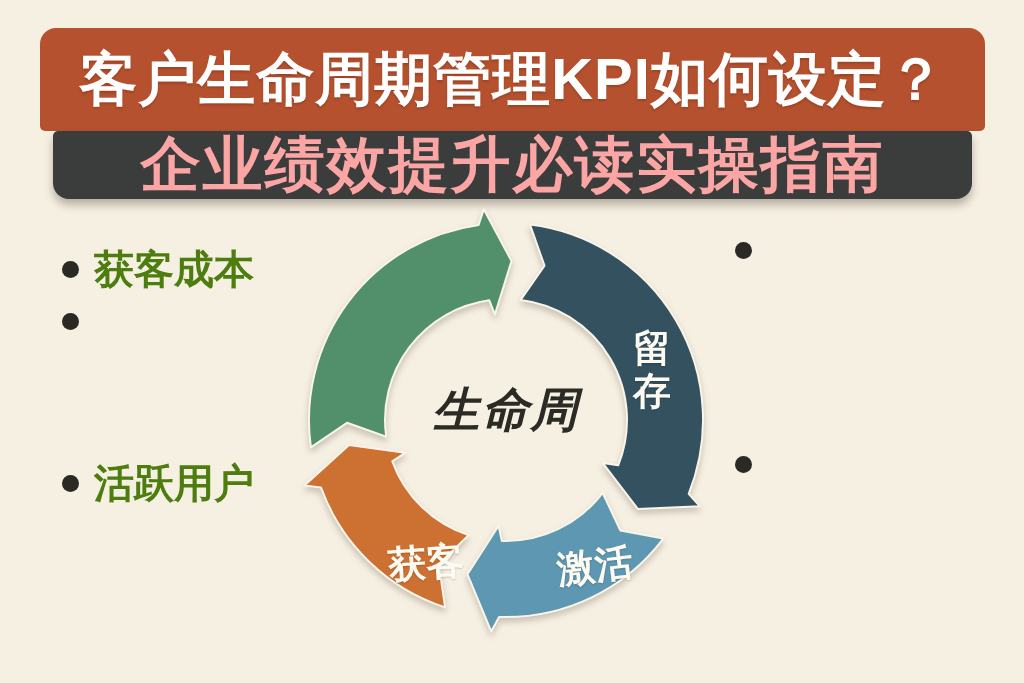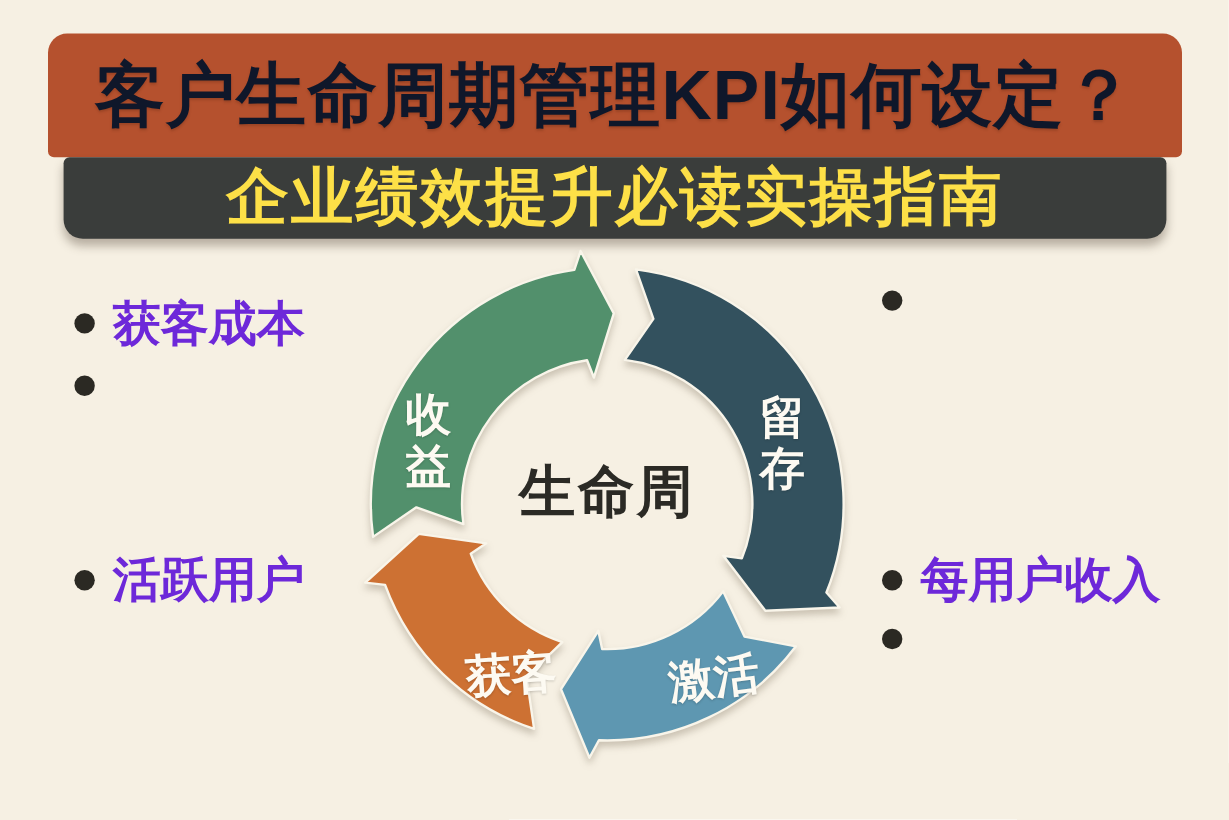--- a/index.html
+++ b/index.html
@@ -9,52 +9,52 @@
     font-family:"Liberation Sans","DejaVu Sans",sans-serif;
     color:#23211c;
   }
   
   .banner{position:absolute; display:flex; align-items:center; justify-content:center;}
   .title-banner{
     left:40px; top:28px; width:945px; height:103px;
     background:#b5512e; border-radius:16px 16px 5px 5px;
   }
   .title-banner .txt{
-    color:#0f172a; font-size:58px; font-weight:800; letter-spacing:1px;
+    color:#ffffff; font-size:58px; font-weight:800; letter-spacing:1px;
     text-shadow:0 2px 2px rgba(80,30,10,.25); white-space:nowrap;
   }
   .subtitle-banner{
     left:53px; top:131px; width:919px; height:68px;
     background:#3a3d3b; border-radius:5px 5px 16px 16px;
     box-shadow:0 6px 8px rgba(70,55,40,.35);
   }
   .subtitle-banner .txt{
-    color:#fde047; font-size:52px; font-weight:800; letter-spacing:2px; white-space:nowrap;
+    color:#fca5a5; font-size:60px; font-weight:800; letter-spacing:2px; white-space:nowrap;
   }
   
   .diagram{position:absolute; left:296px; top:210px; width:420px; height:420px;}
   .diagram svg{position:absolute; left:0; top:0; overflow:visible;}
   .diagram svg path{
     stroke:#f9f5ea; stroke-width:2; stroke-linejoin:round;
     filter:drop-shadow(0 4px 3px rgba(90,75,55,.28));
   }
   .seg-label{
     position:absolute; transform:translate(-50%,-50%);
     color:#fdfaf2; font-weight:800; font-size:38px; line-height:1.12;
     text-align:center; text-shadow:0 1px 2px rgba(0,0,0,.18);
   }
   .seg-label.vertical{width:42px; word-break:break-all;}
   .center-text{
     position:absolute; left:210px; top:200px; transform:translate(-50%,-50%);
     text-align:center; font-size:47px; font-weight:800; line-height:1.32;
-    color:#2b2a25; letter-spacing:2px; white-space:nowrap;
+    color:#2b2a25; letter-spacing:2px; white-space:nowrap;font-style:italic;
   }
   
   .kpi-list{position:absolute; display:flex; flex-direction:column; margin:0; padding:0; list-style:none;}
-  .kpi-item{display:flex; align-items:center; gap:15px; font-size:40px; font-weight:800; white-space:nowrap; color:#6d28d9;}
+  .kpi-item{display:flex; align-items:center; gap:15px; font-size:40px; font-weight:800; white-space:nowrap; color:#4d7c0f;}
   .bullet{width:17px; height:17px; border-radius:50%; background:#2b2923; flex:0 0 auto;}
   .list-left-top{left:62px; top:242px; row-gap:16px;}
   .list-left-bottom{left:62px; top:456px; row-gap:34px;justify-content:space-between;}
   .list-right-top{left:735px; top:242px; row-gap:16px;}
   .list-right-bottom{left:735px; top:456px; row-gap:13px;}
 </style>
 </head>
 <body>
 
 <div class="poster">
@@ -68,21 +68,20 @@
   </div>
 
   <div class="diagram">
     <svg id="ring" width="420" height="420" viewBox="0 0 420 420">
       <path id="seg-0" d="M14.9 237.4 A197 197 0 0 1 182.6 14.9 L187.8 -0.8 L215.5 51.1 L198.9 104.6 L193.2 90.2 A121 121 0 0 0 90.2 226.8 L51.0 212.8 Z" fill="#52906c"></path>
       <path id="seg-1" d="M234.0 14.5 A197 197 0 0 1 392.7 283.8 L403.7 296.2 L341.8 298.9 L306.8 253.1 L322.2 255.3 A121 121 0 0 0 224.7 89.9 L248.5 55.7 Z" fill="#33515e"></path>
       <path id="seg-2" d="M367.3 328.6 A197 197 0 0 1 203.1 406.9 L195.2 421.5 L171.5 364.3 L202.6 315.7 L205.8 330.9 A121 121 0 0 0 306.6 282.8 L324.4 320.5 Z" fill="#5e97b1"></path>
       <path id="seg-3" d="M149.1 397.4 A197 197 0 0 1 24.9 277.4 L8.4 275.5 L53.0 234.9 L109.2 242.8 L96.3 251.4 A121 121 0 0 0 172.6 325.1 L142.8 354.1 Z" fill="#cd7133"></path>
     </svg>
 
-    <div class="seg-label vertical" style="left:61px; top:158px;">收益</div>
     <div class="seg-label vertical" style="left:356px; top:160px;">留存</div>
     <div class="seg-label" style="left:299px; top:356px; transform:translate(-50%,-50%) rotate(-7deg);">激活</div>
     <div class="seg-label" style="left:130px; top:353px; transform:translate(-50%,-50%) rotate(-4deg);">获客</div>
 
     <div class="center-text">
       <div>生命周</div>
     </div>
   </div>
 
   <ul class="kpi-list list-left-top">
@@ -104,20 +103,16 @@
 
   <ul class="kpi-list list-right-top">
     <li class="kpi-item">
       <span class="bullet"></span>
     </li>
   </ul>
 
   <ul class="kpi-list list-right-bottom">
     <li class="kpi-item">
       <span class="bullet"></span>
-      <span>每用户收入</span>
-    </li>
-    <li class="kpi-item">
-      <span class="bullet"></span>
     </li>
   </ul>
 
 </div>
 
 </body></html>

